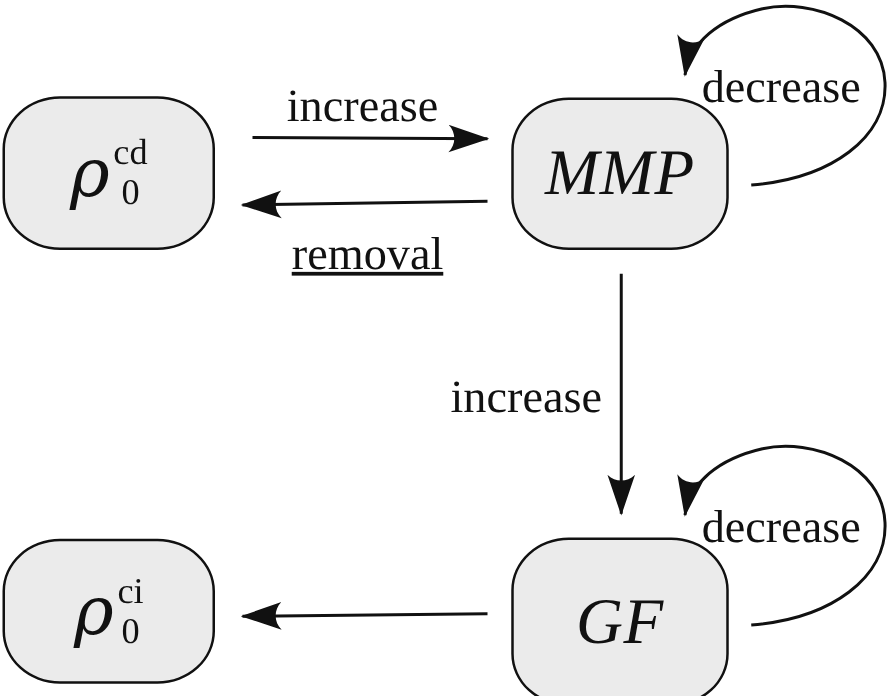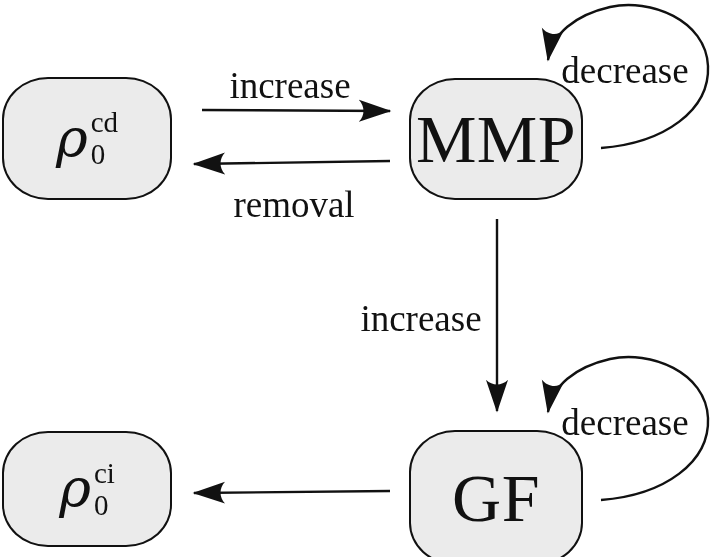--- a/index.html
+++ b/index.html
@@ -27,38 +27,39 @@
     position: absolute;
     box-sizing: border-box;
     background: var(--node-fill, #ebebeb);
     border: 2.5px solid var(--ink, #111111);
     border-radius: 46px / 42px;
     display: flex;
     align-items: center;
     justify-content: center;
   }
   .node-label {
-    font-size: 68px;
+    font-size: 52px;
     line-height: 1;
     letter-spacing: 0.5px;
+    font-style: italic;
   }
   .math {
     display: inline-flex;
     align-items: center;
   }
   .math .rho {
     font-style: italic;
     font-size: 54px;
     line-height: 1;
     font-family: "DejaVu Serif", "Liberation Serif", serif;
   }
   .math .scripts {
     display: inline-flex;
     flex-direction: column;
-    align-items: flex-start;
+    align-items: center;
     margin-left: 3px;
     font-size: 29px;
     line-height: 1;
   }
   .math .scripts .sup { margin-bottom: 3px; }
   .edge-label {
     position: absolute;
     font-size: 37px;
     line-height: 1;
     white-space: nowrap;
@@ -113,21 +114,21 @@
       <span class="rho">ρ</span>
       <span class="scripts">
         <span class="sup">ci</span>
         <span class="sub">0</span>
       </span>
     </span>
   </div>
 
   <div class="edge-label" style="left:290px; top:85px;">increase</div>
 
-  <div class="edge-label" style="left:294px; top:204px;">removal</div>
+  <div class="edge-label" style="left:294px; top:204px;text-decoration:underline;">removal</div>
 
   <div class="edge-label" style="left:421px; top:318px;">increase</div>
 
 
   <div class="edge-label" style="left:625px; top:70px;">decrease</div>
 
   <div class="edge-label" style="left:625px; top:422px;">decrease</div>
 
 </div>
 

